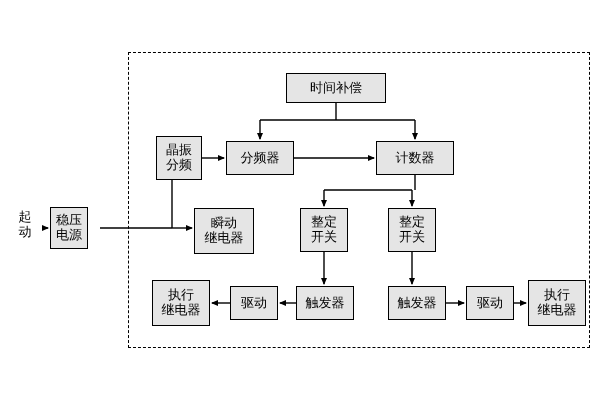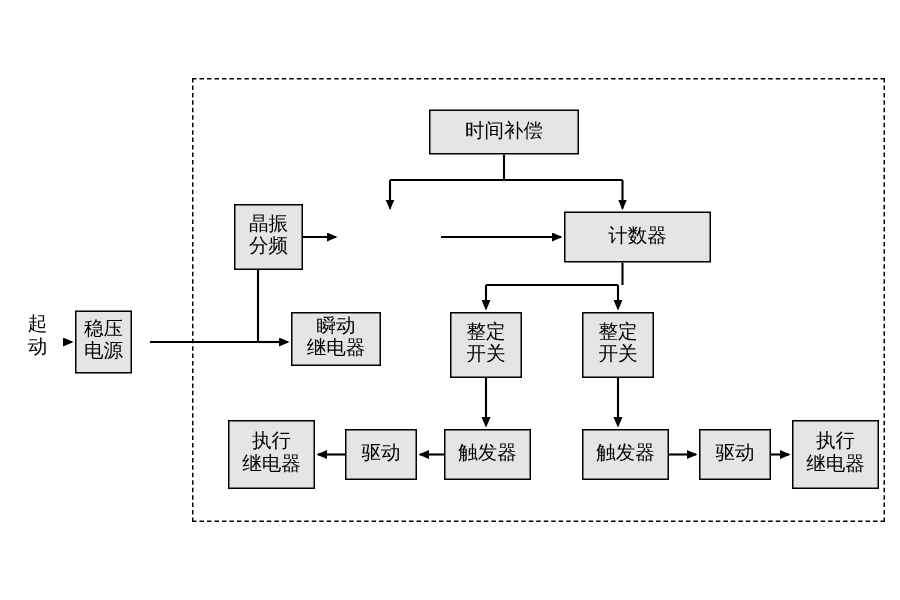--- a/index.html
+++ b/index.html
@@ -116,24 +116,25 @@
 动</div>
 
   <div class="node" style="left:50px;  top:207px; width:38px;  height:42px;">稳压
 电源</div>
 
   <div class="node" style="left:286px; top:73px;  width:100px; height:30px;">时间补偿</div>
 
   <div class="node" style="left:156px; top:136px; width:46px;  height:44px;">晶振
 分频</div>
 
+  <div class="node" style="left:226px; top:141px; width:68px;  height:34px;">分频器</div>
 
-  <div class="node" style="left:376px; top:141px; width:98px;  height:34px;">计数器</div>
+  <div class="node" style="left:376px; top:141px; width:78px;  height:34px;">计数器</div>
 
-  <div class="node" style="left:194px; top:208px; width:60px;  height:36px;">瞬动
+  <div class="node" style="left:194px; top:208px; width:60px;  height:46px;">瞬动
 继电器</div>
 
   <div class="node" style="left:300px; top:208px; width:48px;  height:44px;">整定
 开关</div>
 
   <div class="node" style="left:388px; top:208px; width:48px;  height:44px;">整定
 开关</div>
 
   <div class="node" style="left:152px; top:280px; width:58px;  height:46px;">执行
 继电器</div>

